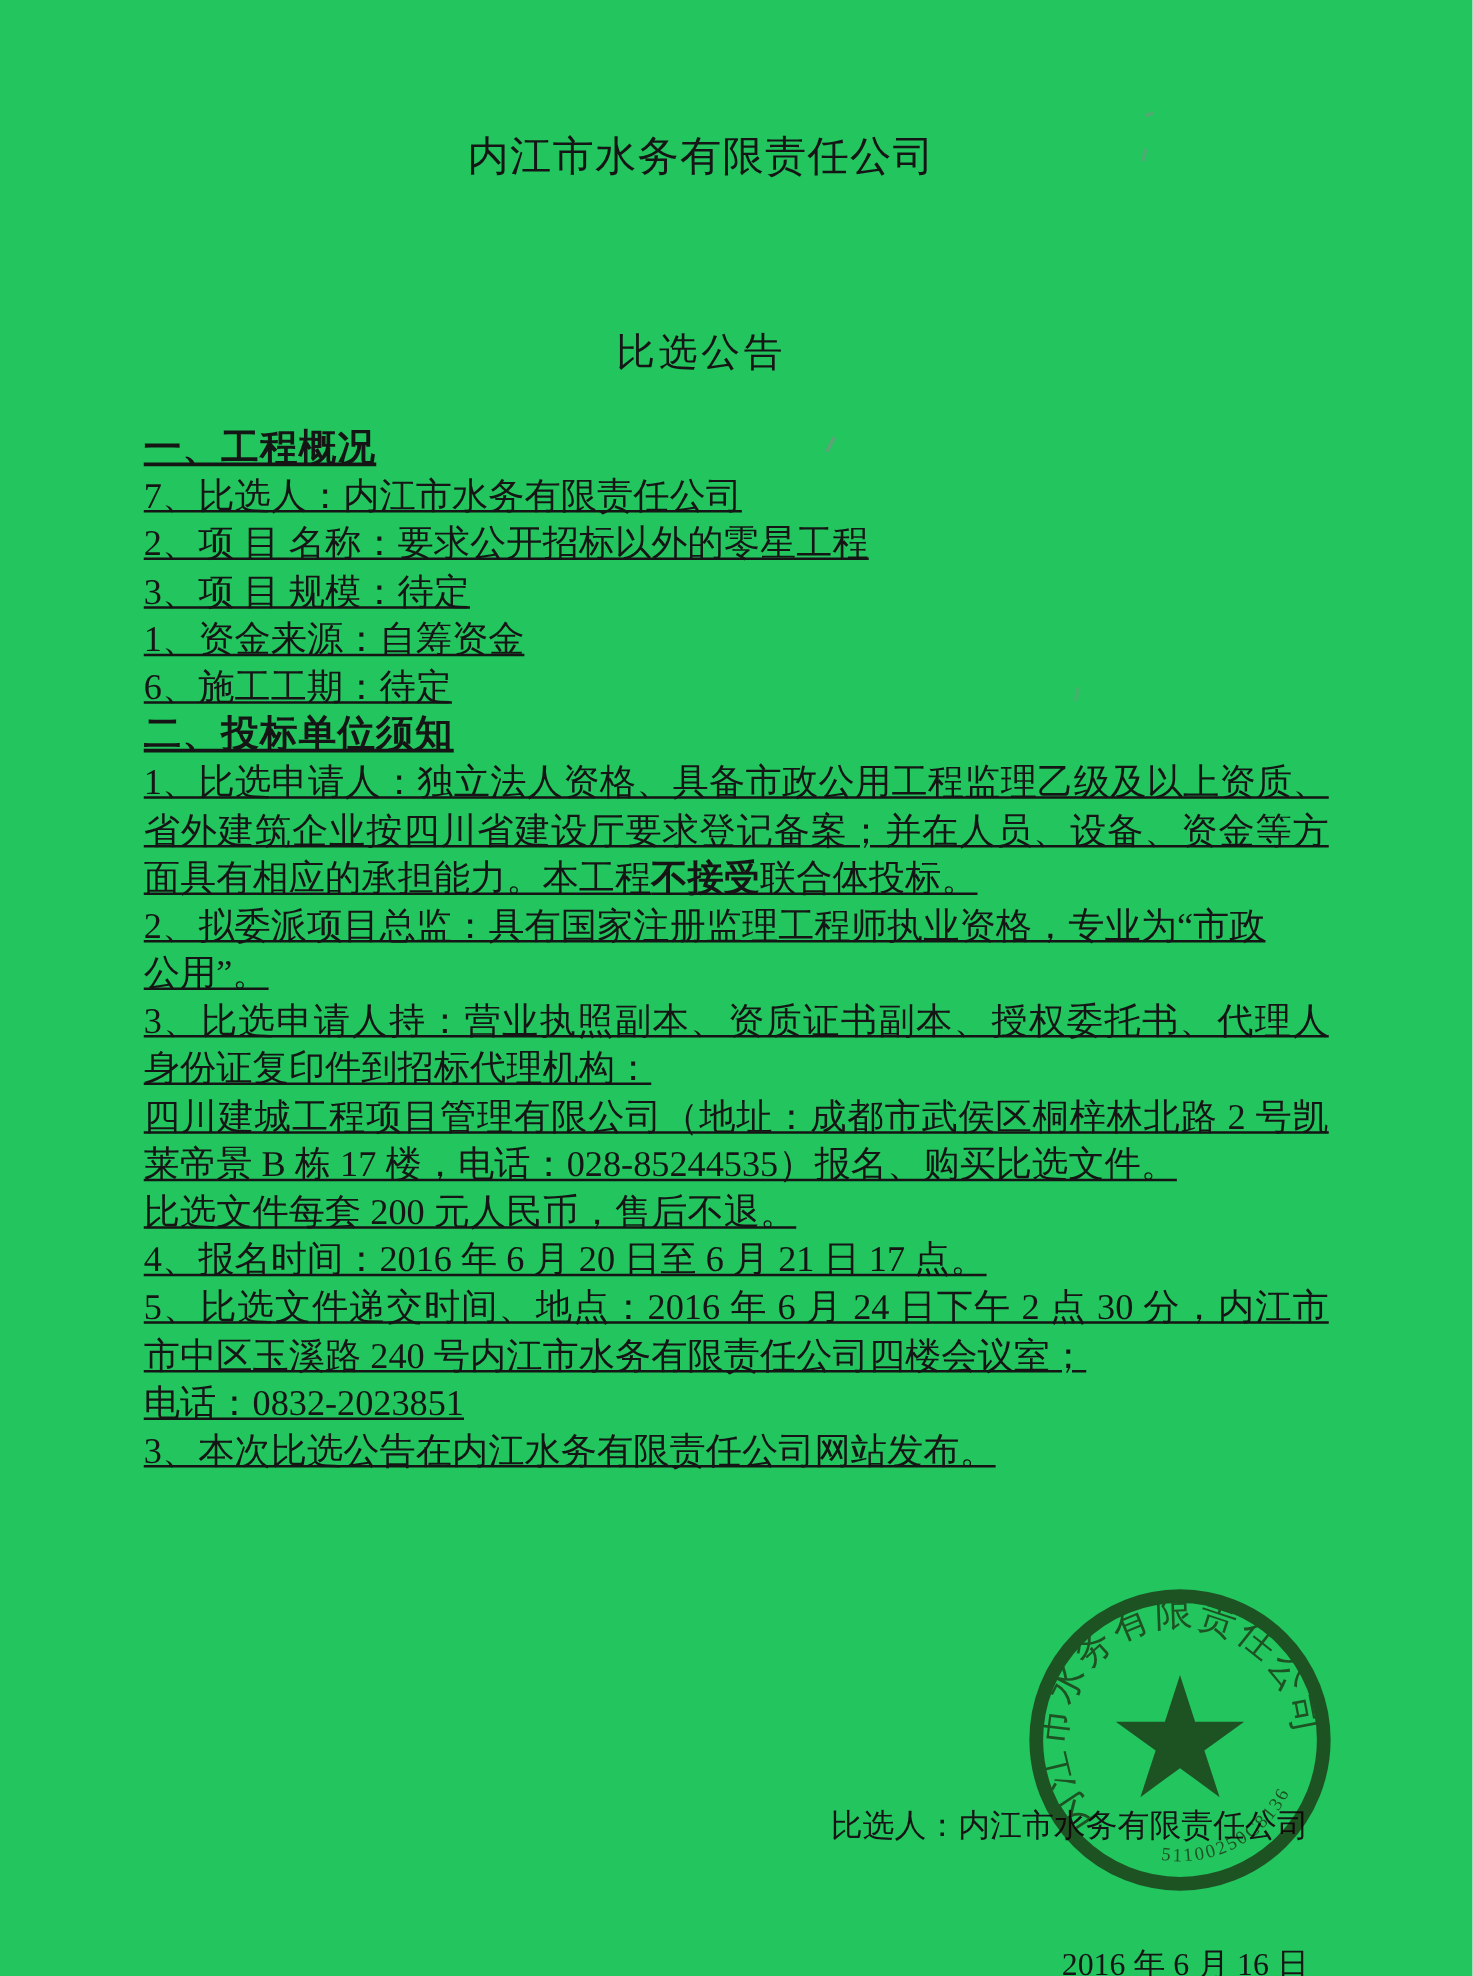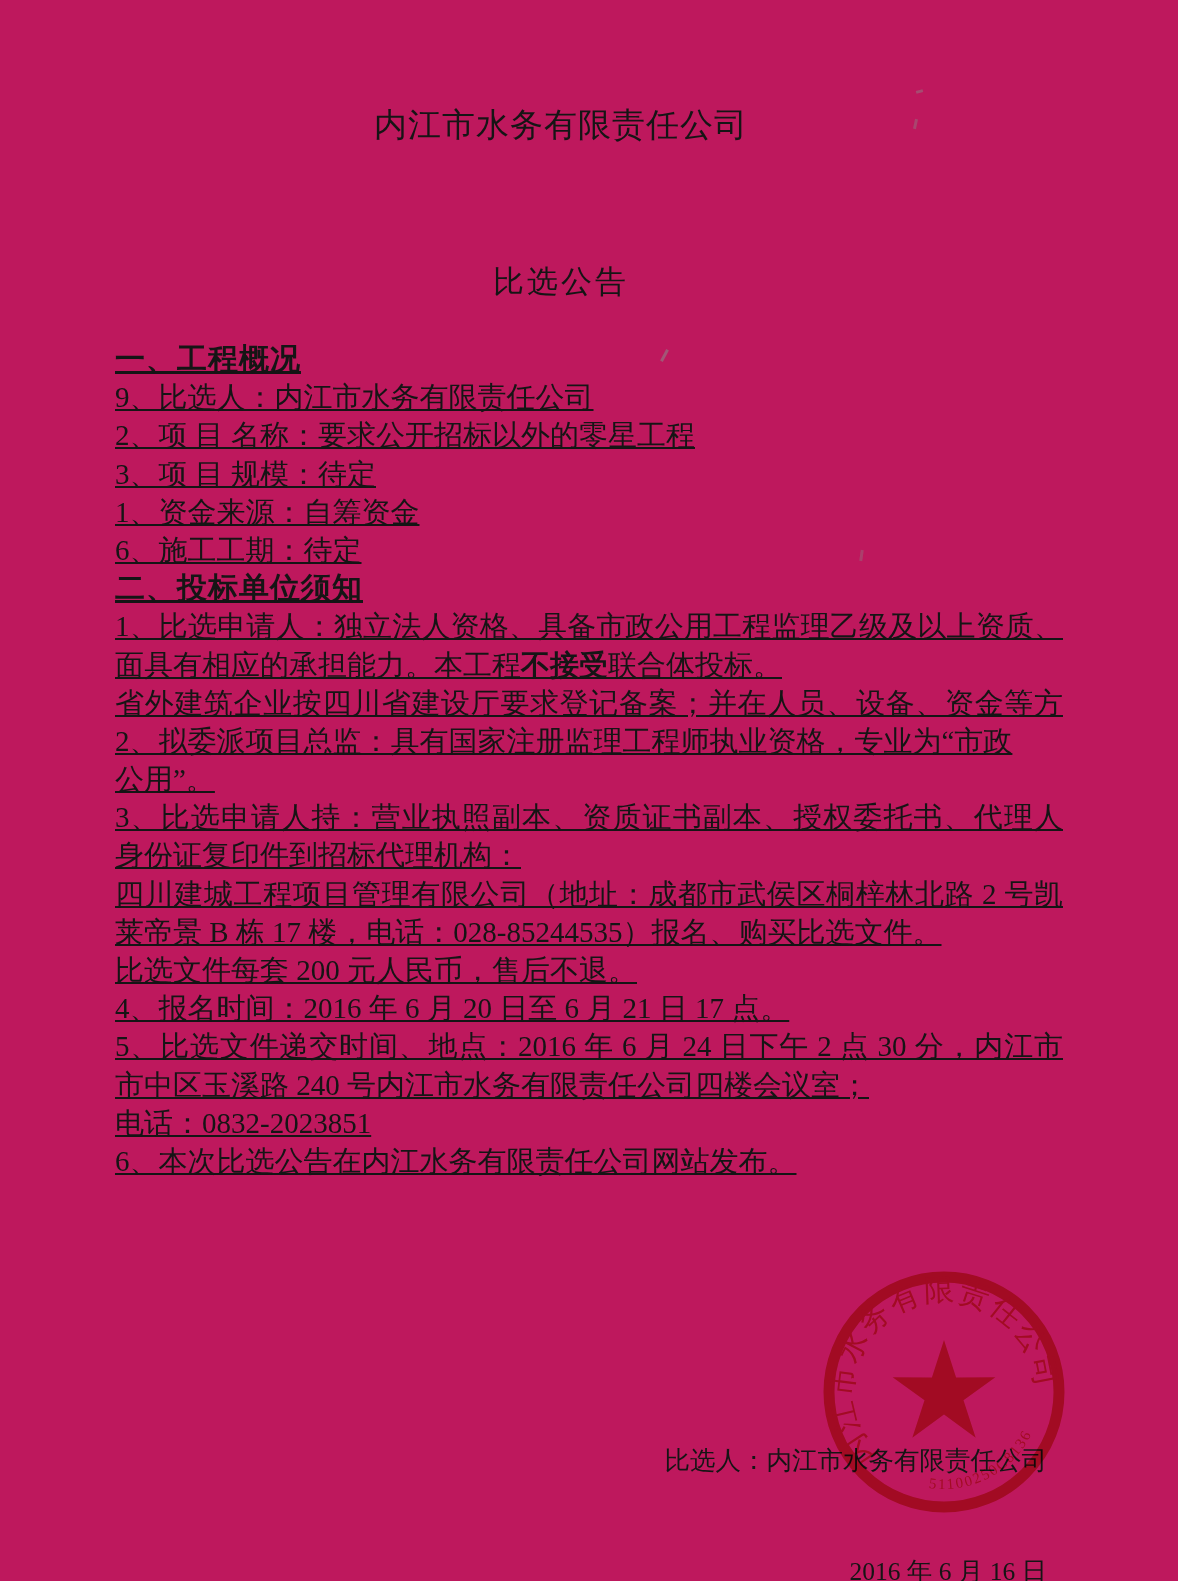--- a/index.html
+++ b/index.html
@@ -1,19 +1,19 @@
 <!DOCTYPE html>
 <html><head>
 <meta charset="utf-8">
 <style>
   html,body{margin:0;padding:0;background:#e8e8e8;}
   .page{
     position:relative;
     width:1178px;height:1581px;
-    background:#be185d;
+    background:#22c55e;
     overflow:hidden;
     font-family:"Liberation Serif","DejaVu Serif",serif;
     color:#151515;
     margin:0 auto;
   }
   
   .title-line{
     position:absolute;left:0;right:56px;
     text-align:center;
     white-space:pre;
@@ -68,41 +68,41 @@
 </head>
 <body>
 
 <div class="page">
 
   <div class="title-line t1">内江市水务有限责任公司</div>
   <div class="title-line t3">比选公告</div>
 
   <div class="doc-body">
     <div class="ln hd">一、工程概况</div>
-    <div class="ln">9、比选人：内江市水务有限责任公司</div>
+    <div class="ln">7、比选人：内江市水务有限责任公司</div>
     <div class="ln">2、项 目 名称：要求公开招标以外的零星工程</div>
     <div class="ln">3、项 目 规模：待定</div>
     <div class="ln">1、资金来源：自筹资金</div>
     <div class="ln">6、施工工期：待定</div>
     <div class="ln hd">二、投标单位须知</div>
     <div class="ln j">1、比选申请人：独立法人资格、具备市政公用工程监理乙级及以上资质、</div>
+    <div class="ln j">省外建筑企业按四川省建设厅要求登记备案；并在人员、设备、资金等方</div>
     <div class="ln"><span>面具有相应的承担能力。本工程</span><b class="hv">不接受</b><span>联合体投标。</span></div>
-    <div class="ln j">省外建筑企业按四川省建设厅要求登记备案；并在人员、设备、资金等方</div>
     <div class="ln">2、拟委派项目总监：具有国家注册监理工程师执业资格，专业为“市政</div>
     <div class="ln">公用”。</div>
     <div class="ln j">3、比选申请人持：营业执照副本、资质证书副本、授权委托书、代理人</div>
     <div class="ln">身份证复印件到招标代理机构：</div>
     <div class="ln j">四川建城工程项目管理有限公司（地址：成都市武侯区桐梓林北路 2 号凯</div>
     <div class="ln">莱帝景 B 栋 17 楼，电话：028-85244535）报名、购买比选文件。</div>
     <div class="ln">比选文件每套 200 元人民币，售后不退。</div>
     <div class="ln">4、报名时间：2016 年 6 月 20 日至 6 月 21 日 17 点。</div>
     <div class="ln j">5、比选文件递交时间、地点：2016 年 6 月 24 日下午 2 点 30 分，内江市</div>
     <div class="ln">市中区玉溪路 240 号内江市水务有限责任公司四楼会议室；</div>
     <div class="ln">电话：0832-2023851</div>
-    <div class="ln">6、本次比选公告在内江水务有限责任公司网站发布。</div>
+    <div class="ln">3、本次比选公告在内江水务有限责任公司网站发布。</div>
   </div>
 
   <div class="signature">
     <div>比选人：内江市水务有限责任公司</div>
     <div>2016 年 6 月 16 日</div>
   </div>
 
   <div class="seal">
     <svg viewBox="0 0 260 260" xmlns="http://www.w3.org/2000/svg">
       <defs>

